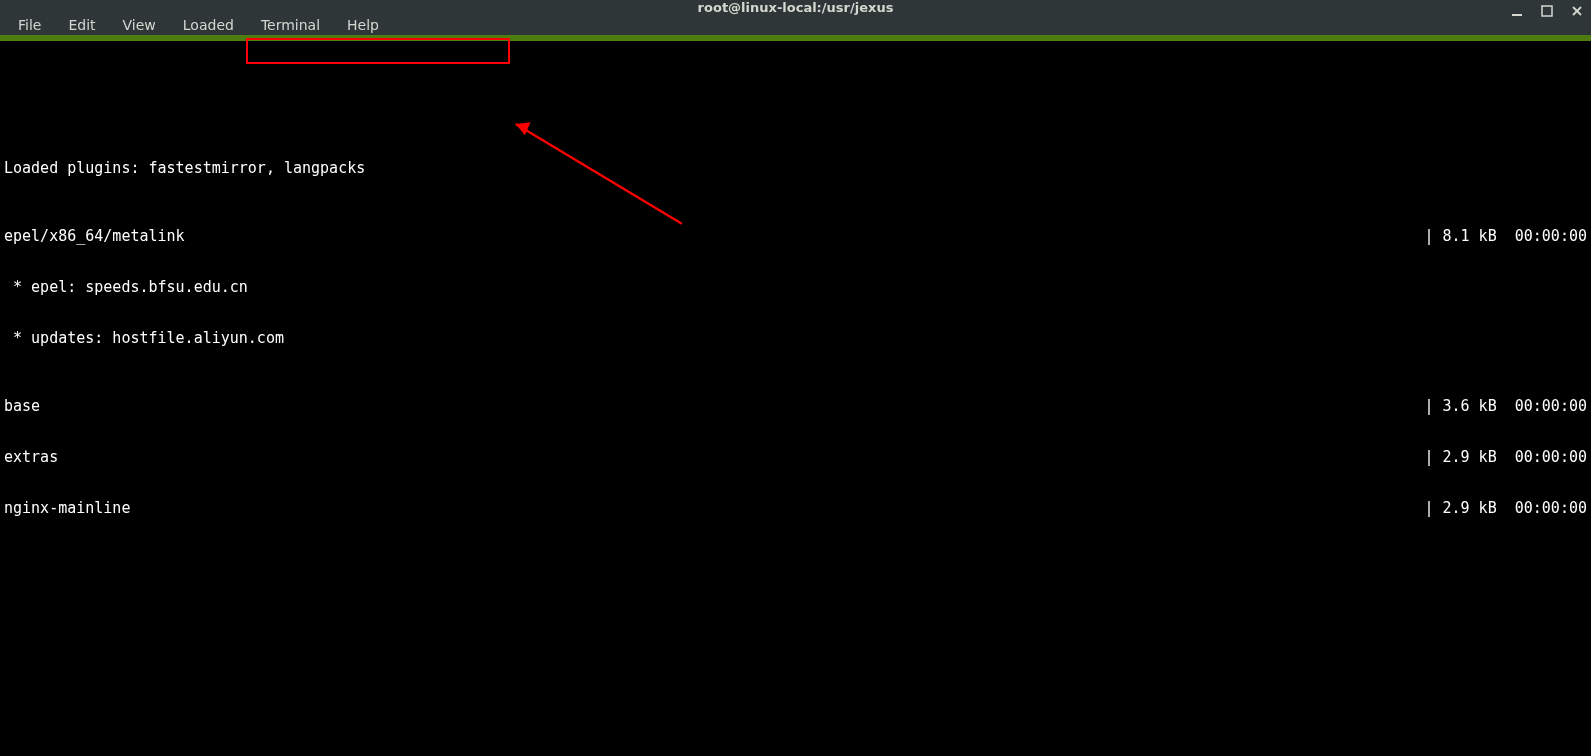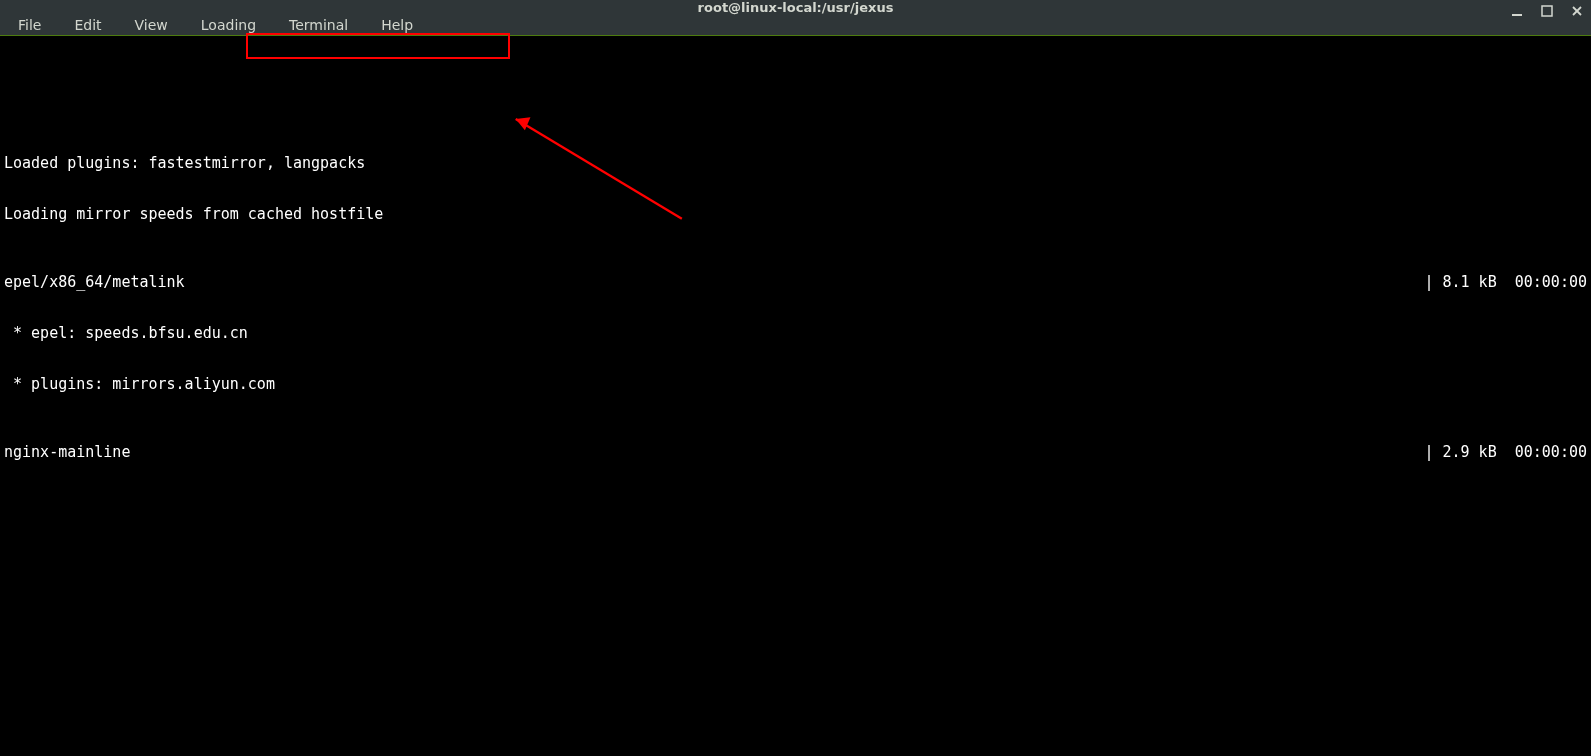--- a/index.html
+++ b/index.html
@@ -50,25 +50,25 @@
     justify-content: center;
     cursor: pointer;
     color: #d3d7cf;
   }
   .menubar {
     height: 22px;
     background: #2f3638;
     display: flex;
     align-items: center;
     padding-left: 8px;
-    gap: 13px;
+    gap: 7px;
     font-family: "DejaVu Sans", sans-serif;
     font-size: 14px;
     color: #d3d7cf;
-    border-bottom: 1px solid #4d7c0f;
+    border-bottom: 6px solid #4d7c0f;
   }
   .menubar .mitem {
     padding: 2px 10px;
     cursor: pointer;
   }
   .terminal {
     flex: 1;
     background: #000;
     padding: 0 4px;
     white-space: pre;
@@ -124,44 +124,45 @@
             <line x1="10" y1="2" x2="2" y2="10" stroke="#d3d7cf" stroke-width="1.8"></line>
           </svg>
       </span>
     </div>
   </div>
 
   <div class="menubar">
     <div class="mitem">File</div>
     <div class="mitem">Edit</div>
     <div class="mitem">View</div>
-    <div class="mitem">Loading</div>
+    <div class="mitem">Loaded</div>
     <div class="mitem">Terminal</div>
     <div class="mitem">Help</div>
   </div>
 
   <div class="terminal">
 
     <div class="hl-box" style="left:246px; top:-3px; width:260px; height:22px;"></div>
 
     <svg class="annot-arrow" width="200" height="130" viewBox="0 0 200 130">
       <line x1="0" y1="12" x2="180" y2="120" stroke="#ff0000" stroke-width="2.5"></line>
       <polygon points="0,12 16,10 10,24" fill="#ff0000"></polygon>
     </svg>
 
     <div class="line">Loaded plugins: fastestmirror, langpacks</div>
-    <div class="line">Loading mirror speeds from cached hostfile</div>
 
     <div class="col2 line">
       <span class="cl">epel/x86_64/metalink</span>
       <span class="cr">| 8.1 kB  00:00:00</span>
     </div>
     <div class="line"> * epel: speeds.bfsu.edu.cn</div>
-    <div class="line"> * plugins: mirrors.aliyun.com</div>
+    <div class="line"> * updates: hostfile.aliyun.com</div>
 
+    <div class="col2 line"><span class="cl">base</span><span class="cr">| 3.6 kB  00:00:00</span></div>
+    <div class="col2 line"><span class="cl">extras</span><span class="cr">| 2.9 kB  00:00:00</span></div>
     <div class="col2 line"><span class="cl">nginx-mainline</span><span class="cr">| 2.9 kB  00:00:00</span></div>
     
     
     
     
     
 
     
     
 

